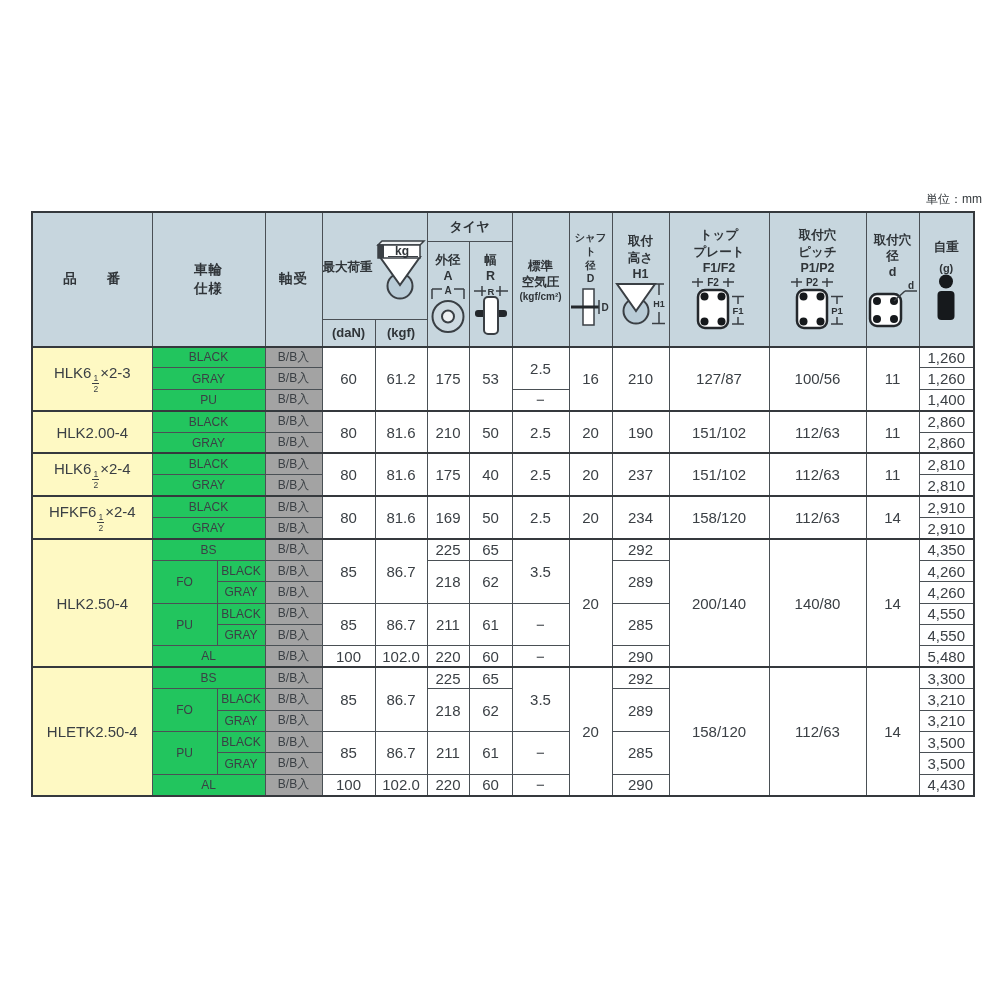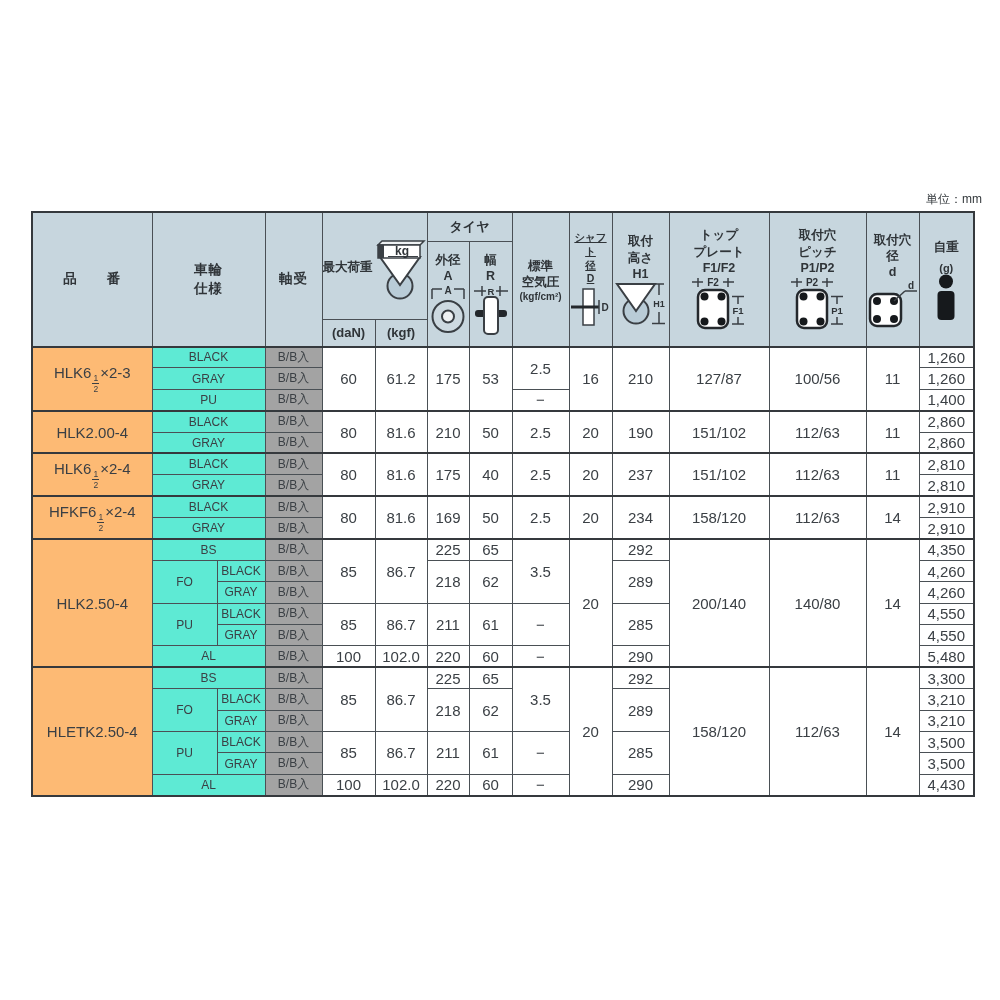--- a/index.html
+++ b/index.html
@@ -11,32 +11,32 @@
   .spec th,.spec td{border:1px solid #4a5055;padding:0;text-align:center;
                     vertical-align:middle;overflow:hidden;}
   
   .hd{background:#c7d6de;font-weight:bold;color:#2f3438;font-size:13px;}
   .hb{border-bottom:2px solid #35393d !important;}
   tr.hr1{height:28px;} tr.hr2{height:78px;} tr.hr3{height:27px;}
   .hcenter{white-space:pre-line;line-height:1.45;font-size:13.5px;letter-spacing:1px;}
   .hcell{display:flex;flex-direction:column;align-items:center;height:100%;
          box-sizing:border-box;padding:6px 0 5px;}
   .hlabel{white-space:pre-line;line-height:1.3;font-size:12.5px;}
-  .hlabel.sm{font-size:10.5px;text-decoration:underline;}
+  .hlabel.sm{font-size:10.5px;}
   .hunit{font-size:10px;font-weight:bold;margin-top:auto;}
   .wunit{font-size:11px;margin-top:7px;}
   .hcell svg{margin-top:auto;display:block;}
   .loadwrap{display:flex;flex-direction:row;align-items:center;height:100%;
             box-sizing:border-box;padding:7px 0 4px;}
   .loadwrap svg{margin-top:4px;}
   
   tbody tr{height:21.4px;}
   tr.gtop td{border-top:2px solid #35393d;}
-  td.pname{background:#fdba74;font-size:15px;color:#3a3f44;}
-  td.wl{font-size:12px;background:#5eead4;}
+  td.pname{background:#fef9c3;font-size:15px;color:#3a3f44;}
+  td.wl{font-size:12px;background:#22c55e;}
   td.bb{font-size:12px;background:#a3a3a3;}
   td.num{font-size:15px;background:#fff;}
   .frac{display:inline-flex;flex-direction:column;vertical-align:-3px;
         margin:0 1px;text-align:center;line-height:1;}
   .frac .fn{font-size:8.5px;border-bottom:1px solid #3a3f44;padding:0 1px 0.5px;}
   .frac .fd{font-size:8.5px;padding-top:0.5px;}
   svg text{font-family:"Liberation Sans","DejaVu Sans",sans-serif;fill:#2f3438;}
   svg line,svg rect,svg polygon,svg circle,svg path{shape-rendering:geometricPrecision;}
 </style>
 </head>

